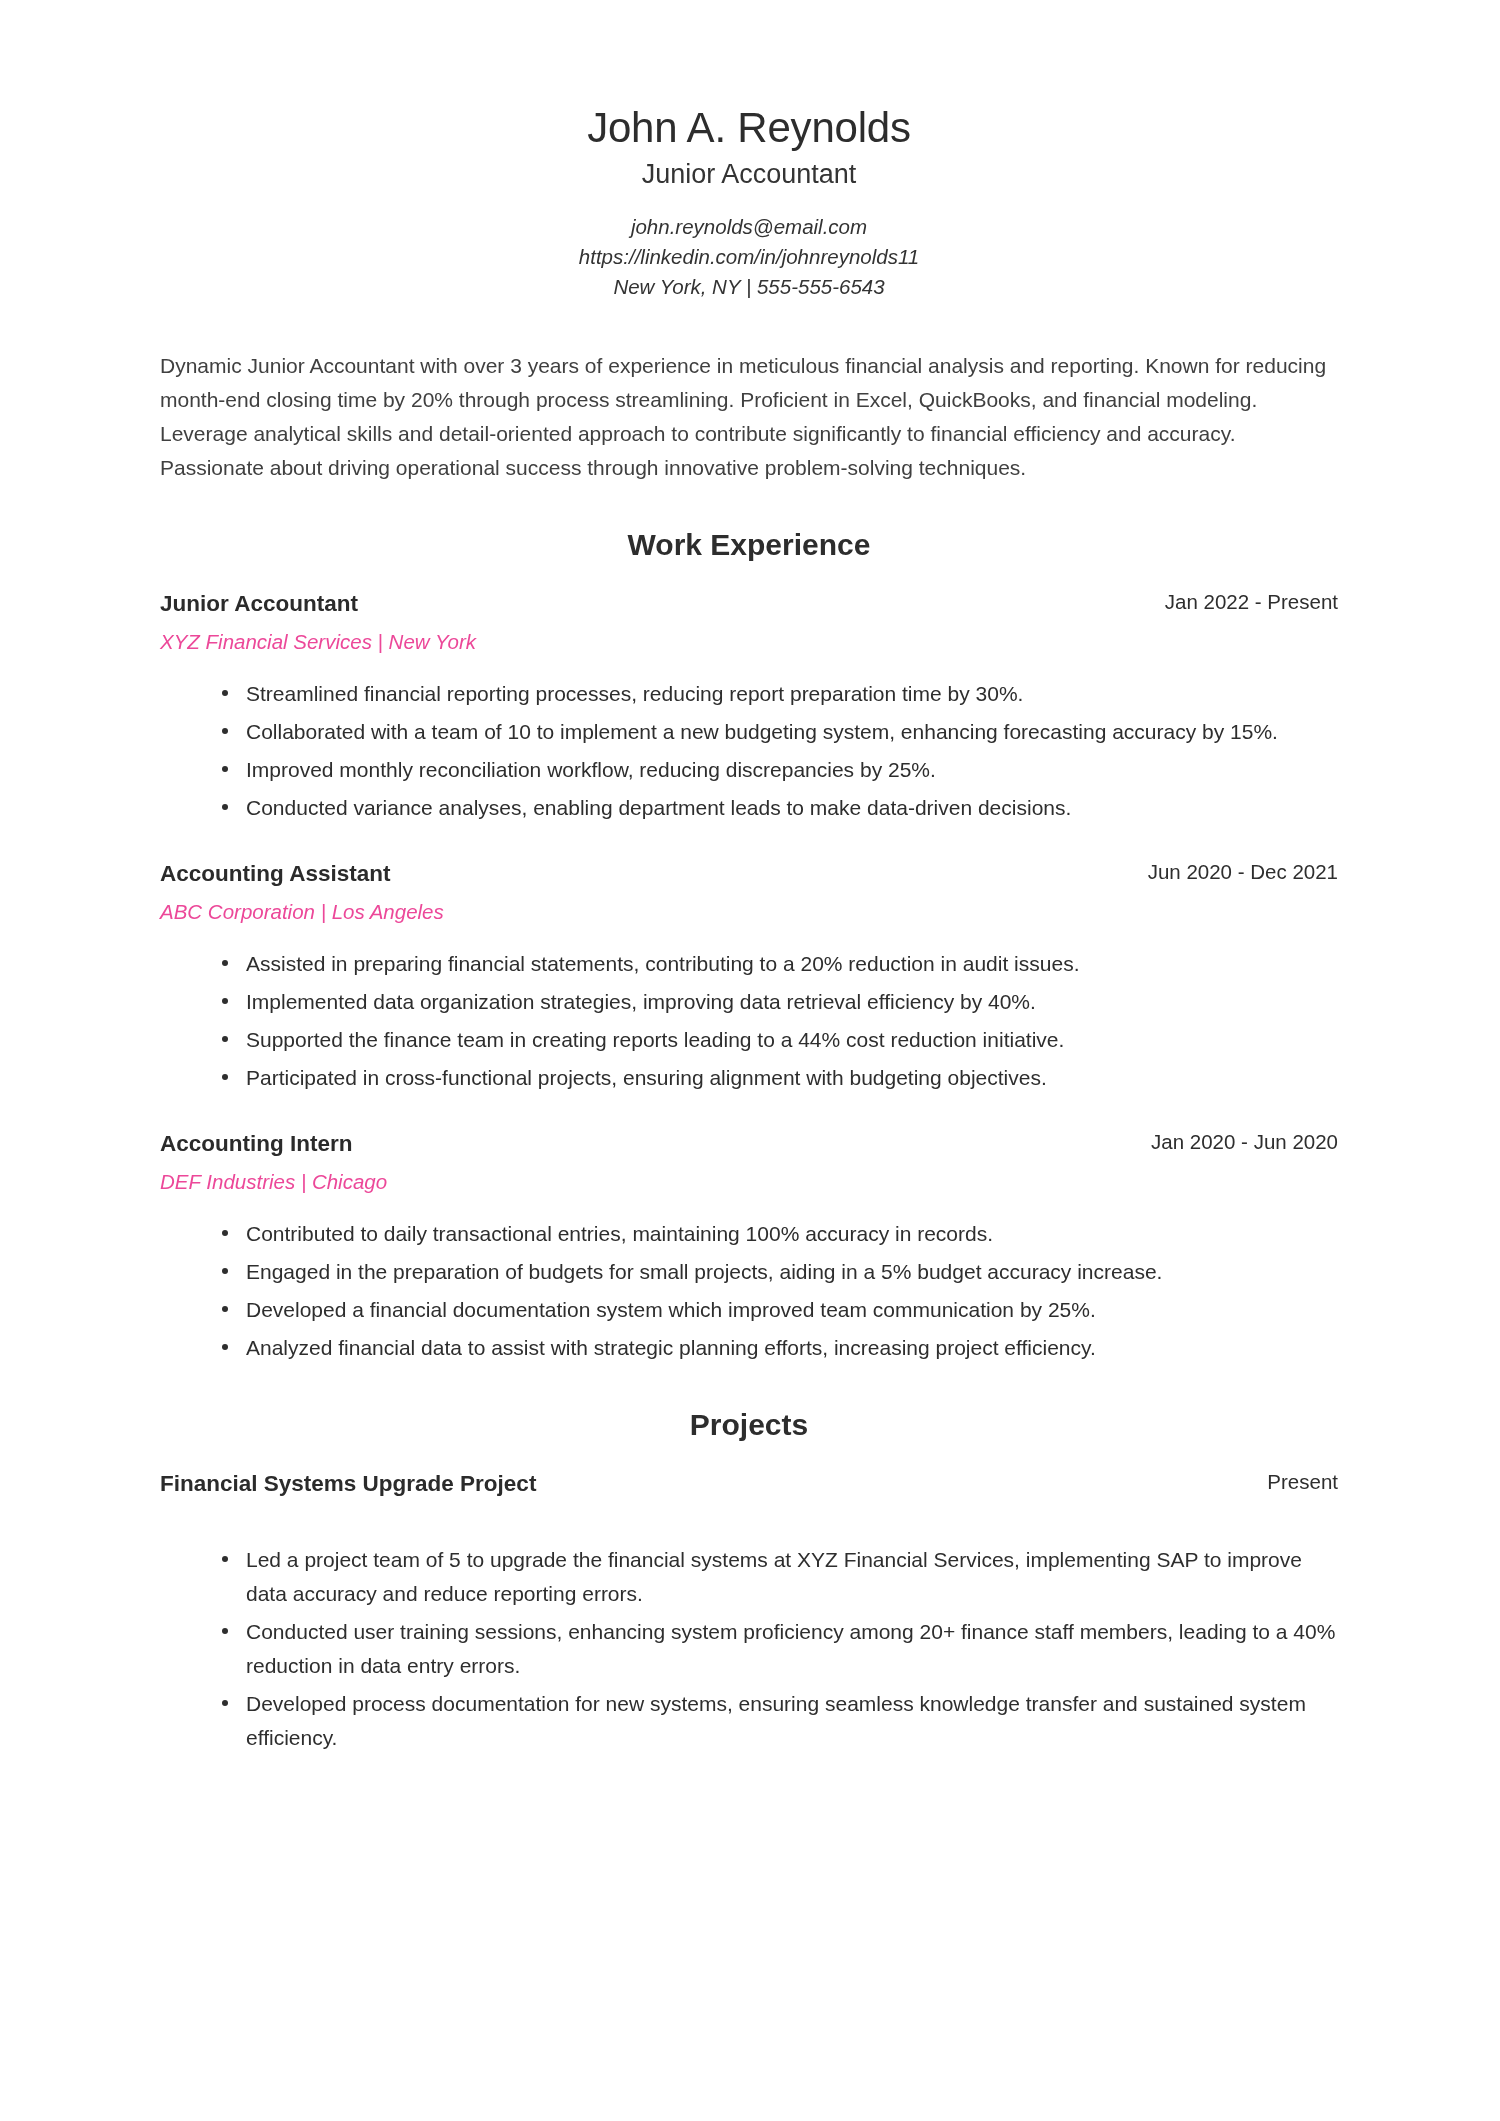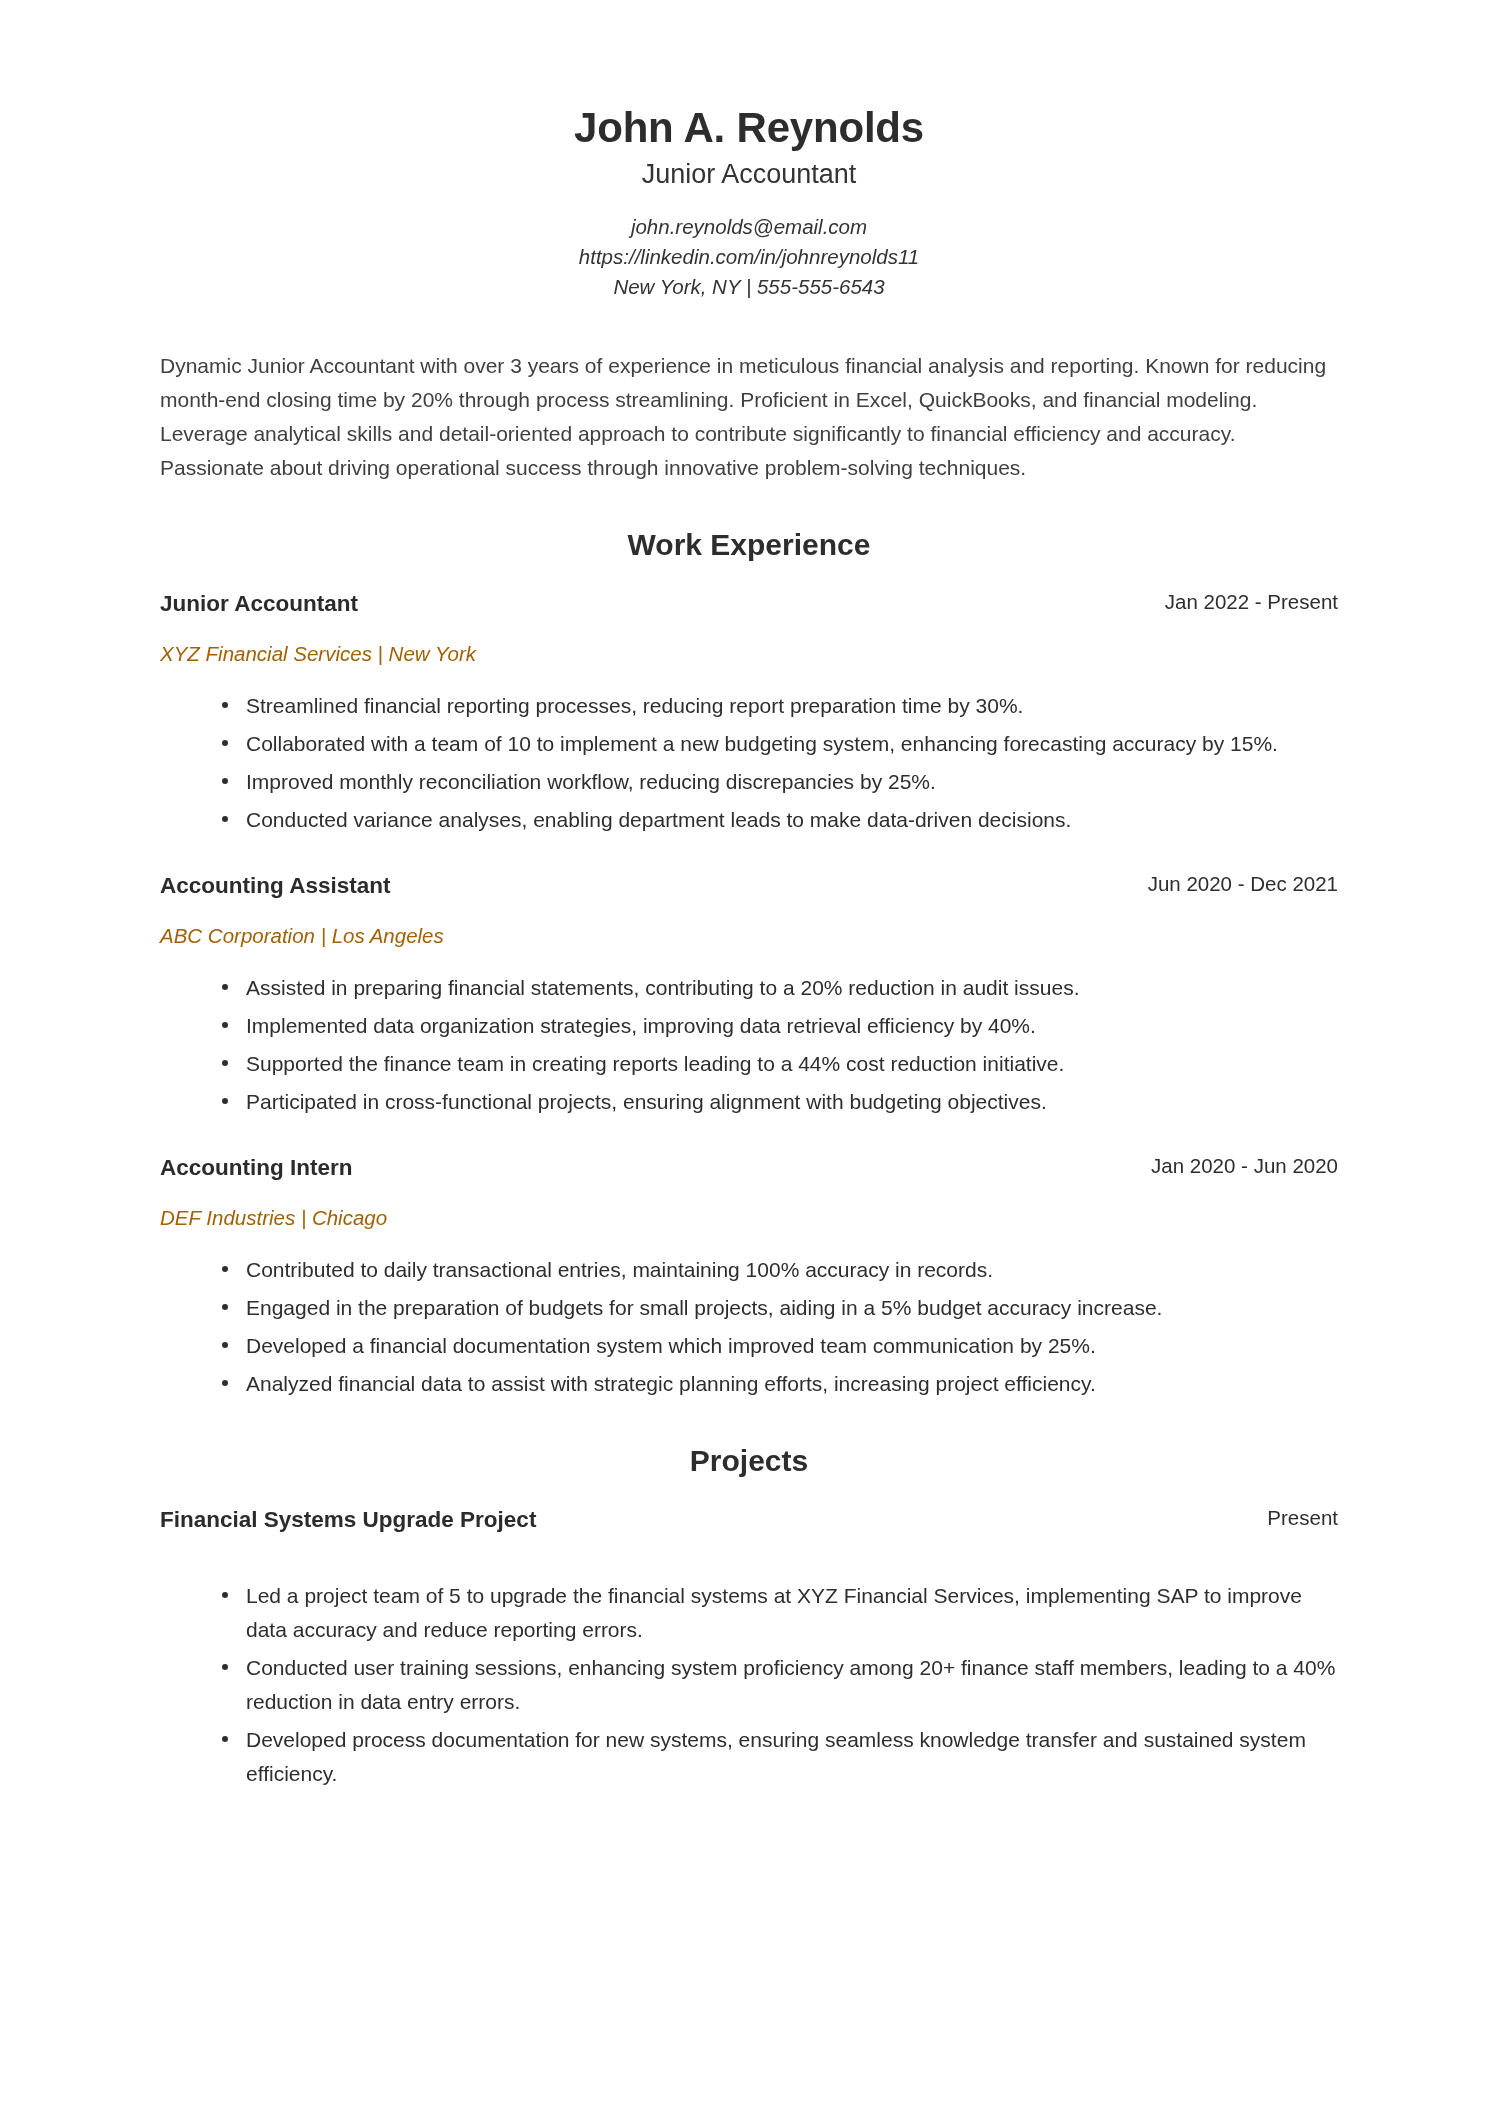--- a/index.html
+++ b/index.html
@@ -23,21 +23,21 @@
     padding: 0;
   }
   .sheet {
     padding: 104px 162px 0 160px;
   }
 
   
   .header { text-align: center; }
   .name {
     font-size: 42px;
-    font-weight: bold;
+    font-weight: normal;
     letter-spacing: -0.2px;
     color: #2d2d2d;
     line-height: 1.14;
     margin: 0 0 6px 0;
   }
   .headline {
     font-size: 27px;
     font-weight: normal;
     color: #343434;
     line-height: 1.2;
@@ -90,22 +90,22 @@
     font-size: 20.5px;
     color: #2e2e2e;
     white-space: nowrap;
     flex: 0 0 auto;
     text-align: center;
     line-height: 1.3;
   }
   .entry-sub {
     font-size: 20.5px;
     font-style: italic;
-    color: #a16207;
-    margin-top: 21px;
+    color: #ec4899;
+    margin-top: 9px;
     line-height: 1.35;
   }
 
   ul.bullets {
     margin: 22px 0 0 0;
     padding: 0 0 0 62px;
     list-style: none;
   }
   ul.bullets li {
     position: relative;

